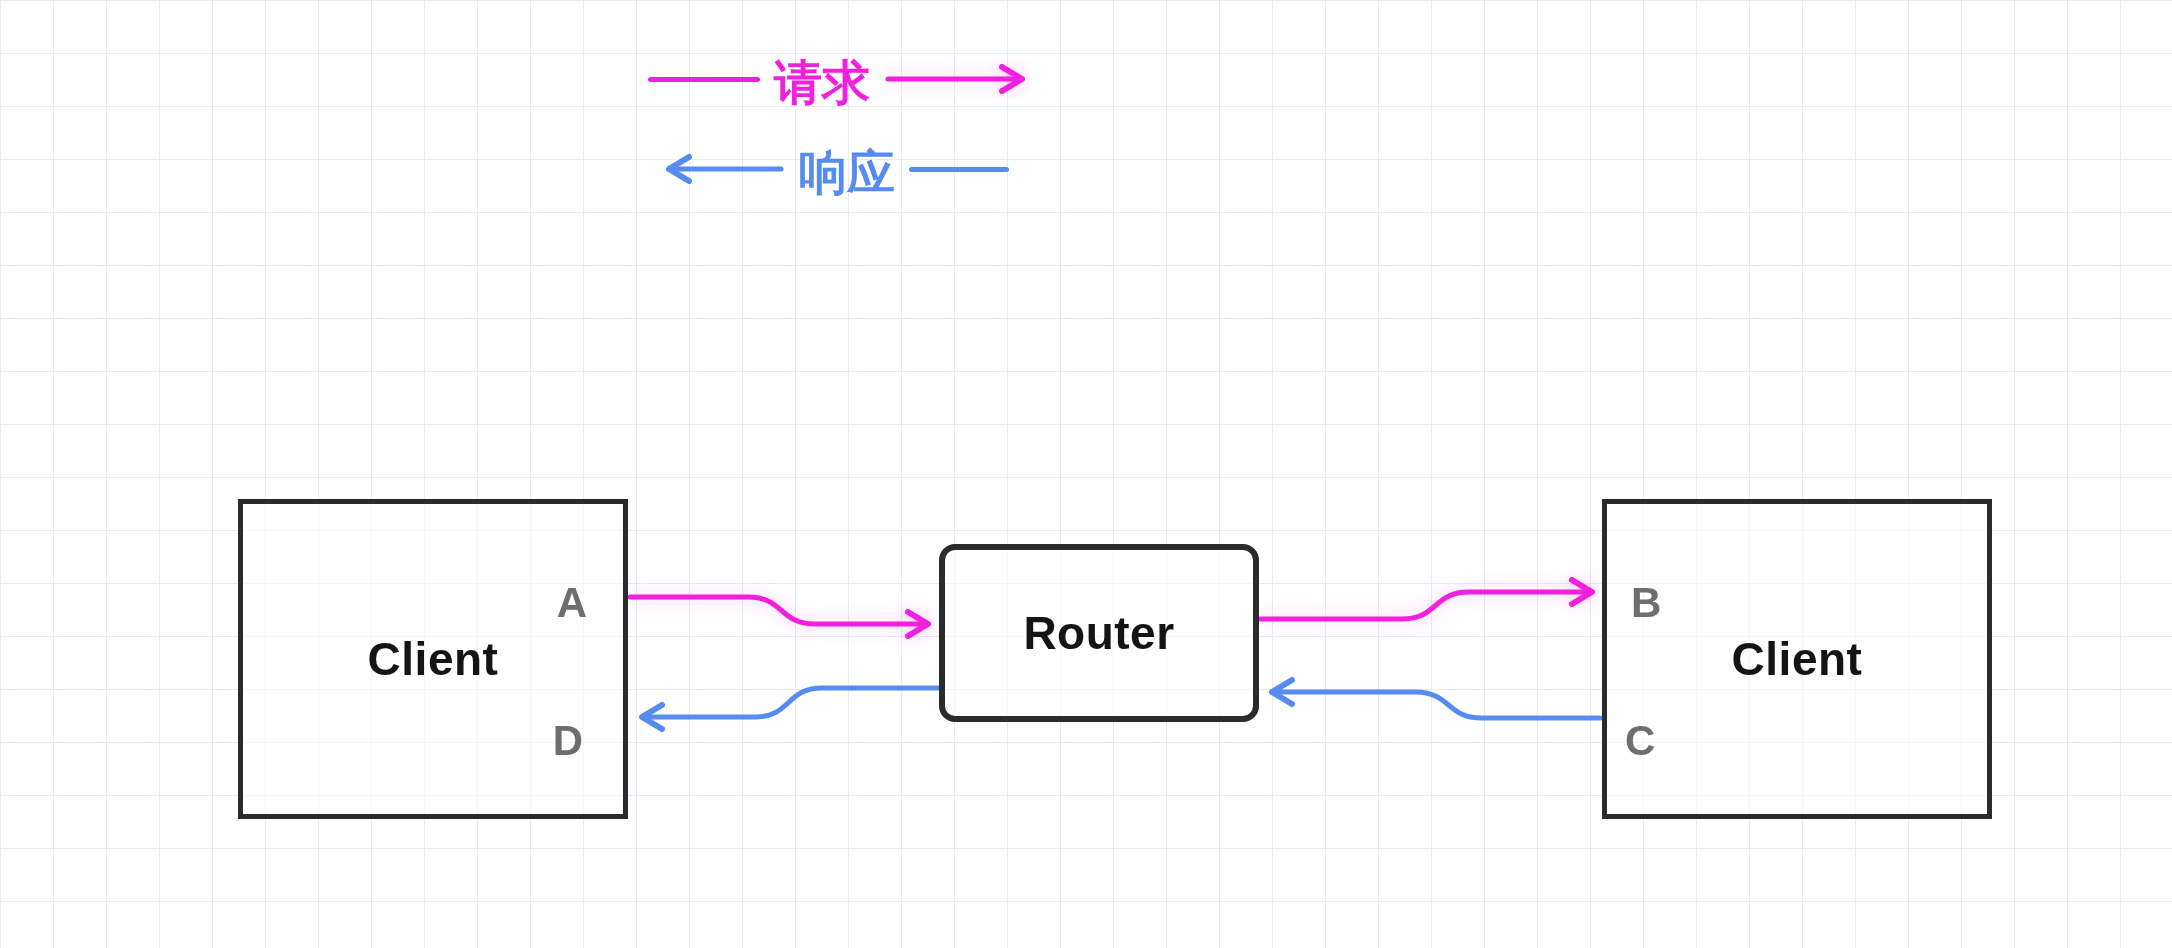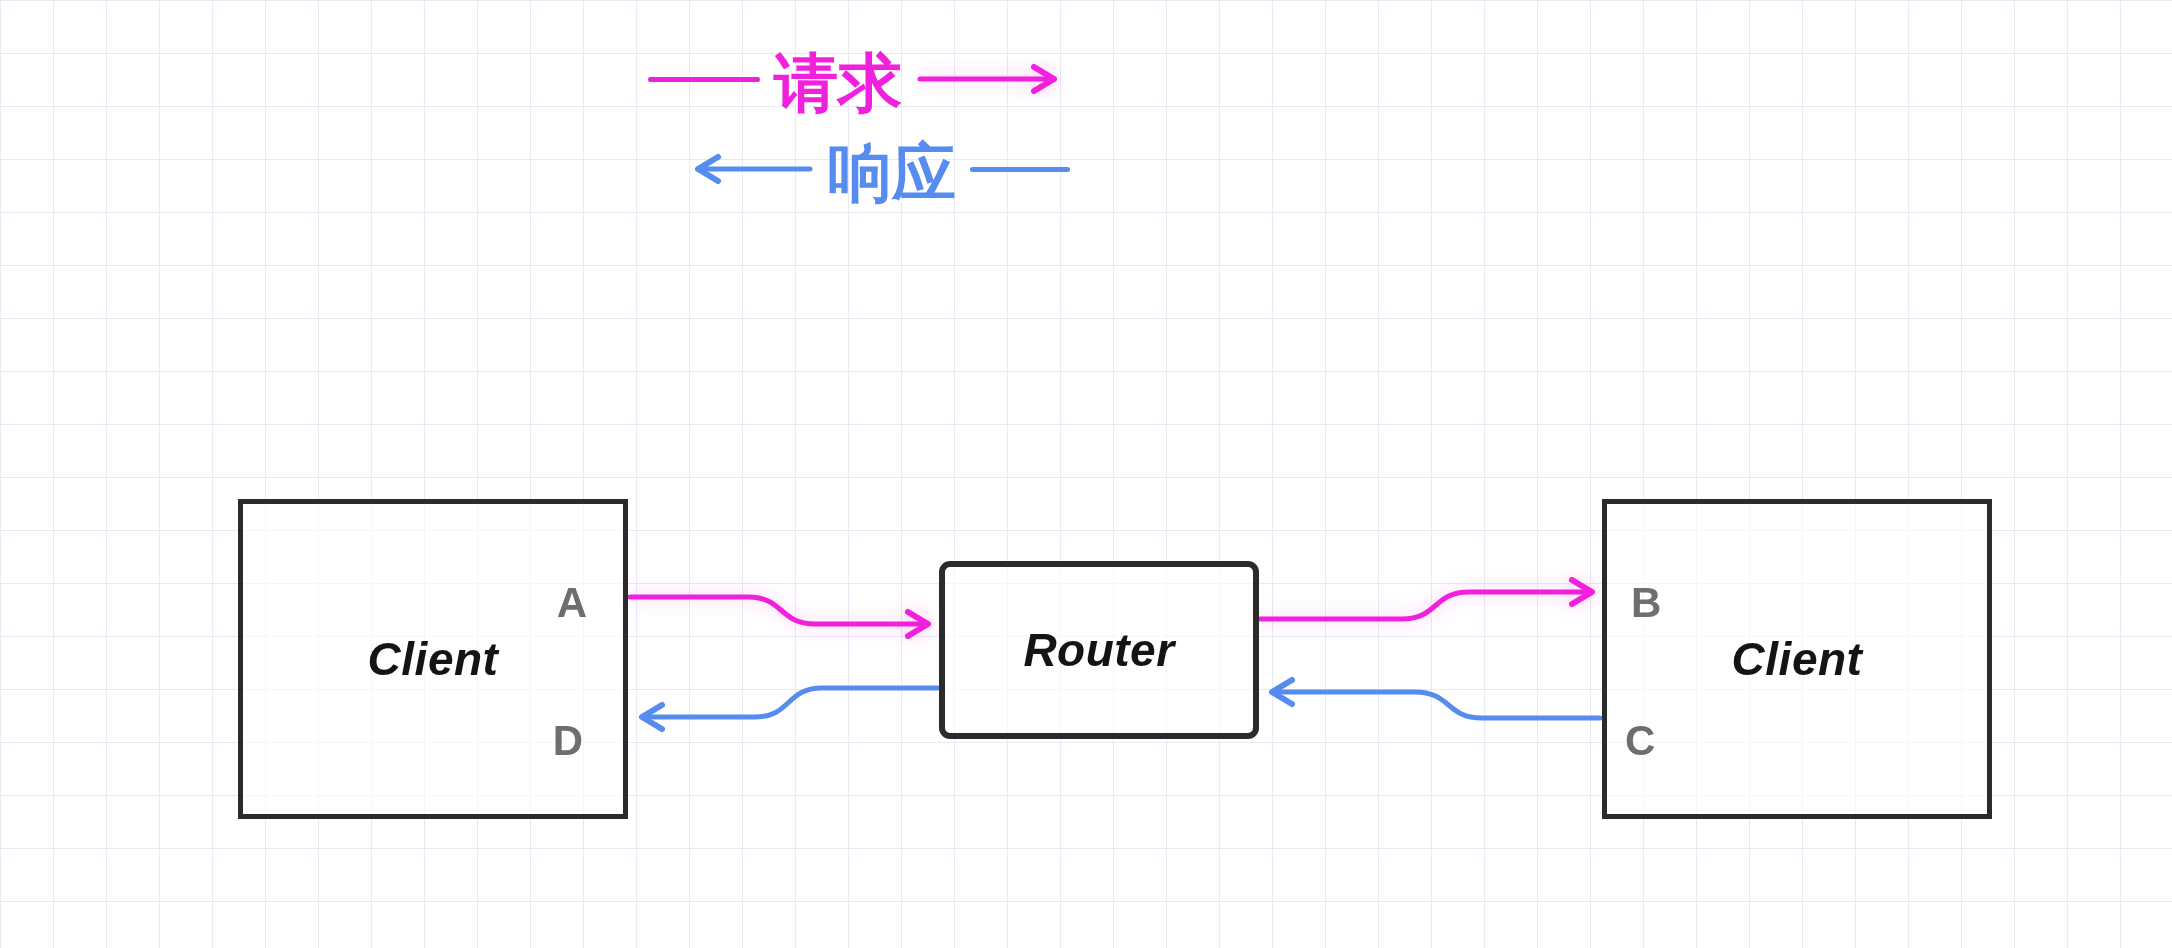--- a/index.html
+++ b/index.html
@@ -27,35 +27,34 @@
     background: rgba(255,255,255,0.55);
     display: flex;
     align-items: center;
     justify-content: center;
   }
   .node-label {
     font-weight: bold;
     font-size: 46px;
     color: #141414;
     letter-spacing: 0.5px;
-    font-style: italic;
   }
   .port {
     position: absolute;
     font-weight: bold;
     font-size: 42px;
     color: var(--port-label, #6e6e6e);
     line-height: 1;
   }
 
   #client { left: 238px; top: 499px; width: 390px; height: 320px; }
   #server { left: 1602px; top: 499px; width: 390px; height: 320px; }
   #router {
-    left: 939px; top: 561px; width: 320px; height: 178px;
-    border-radius: 11px; border-width: 6px;
+    left: 939px; top: 544px; width: 320px; height: 178px;
+    border-radius: 16px; border-width: 6px;
   }
 
   .port-a { top: 78px; right: 36px; }
   .port-d { top: 216px; right: 40px; }
   .port-b { top: 78px; left: 24px; }
   .port-c { top: 216px; left: 18px; }
 
   
   #edges-layer {
     position: absolute;
@@ -83,25 +82,25 @@
 
   
   .legend-row {
     position: absolute;
     display: flex;
     align-items: center;
     gap: 14px;
     height: 56px;
   }
   #legend-request { left: 648px; top: 51px; }
-  #legend-response { left: 662px; top: 141px; }
+  #legend-response { left: 633px; top: 141px; }
 
   .legend-label {
     font-weight: bold;
-    font-size: 64px;
+    font-size: 48px;
     line-height: 1;
     margin-top: 8px;
   }
   #legend-request .legend-label { color: var(--request, #f020dc); }
   #legend-response .legend-label { color: var(--response, #568bf0); }
 
   .legend-line {
     height: 5px;
     border-radius: 3px;
   }

